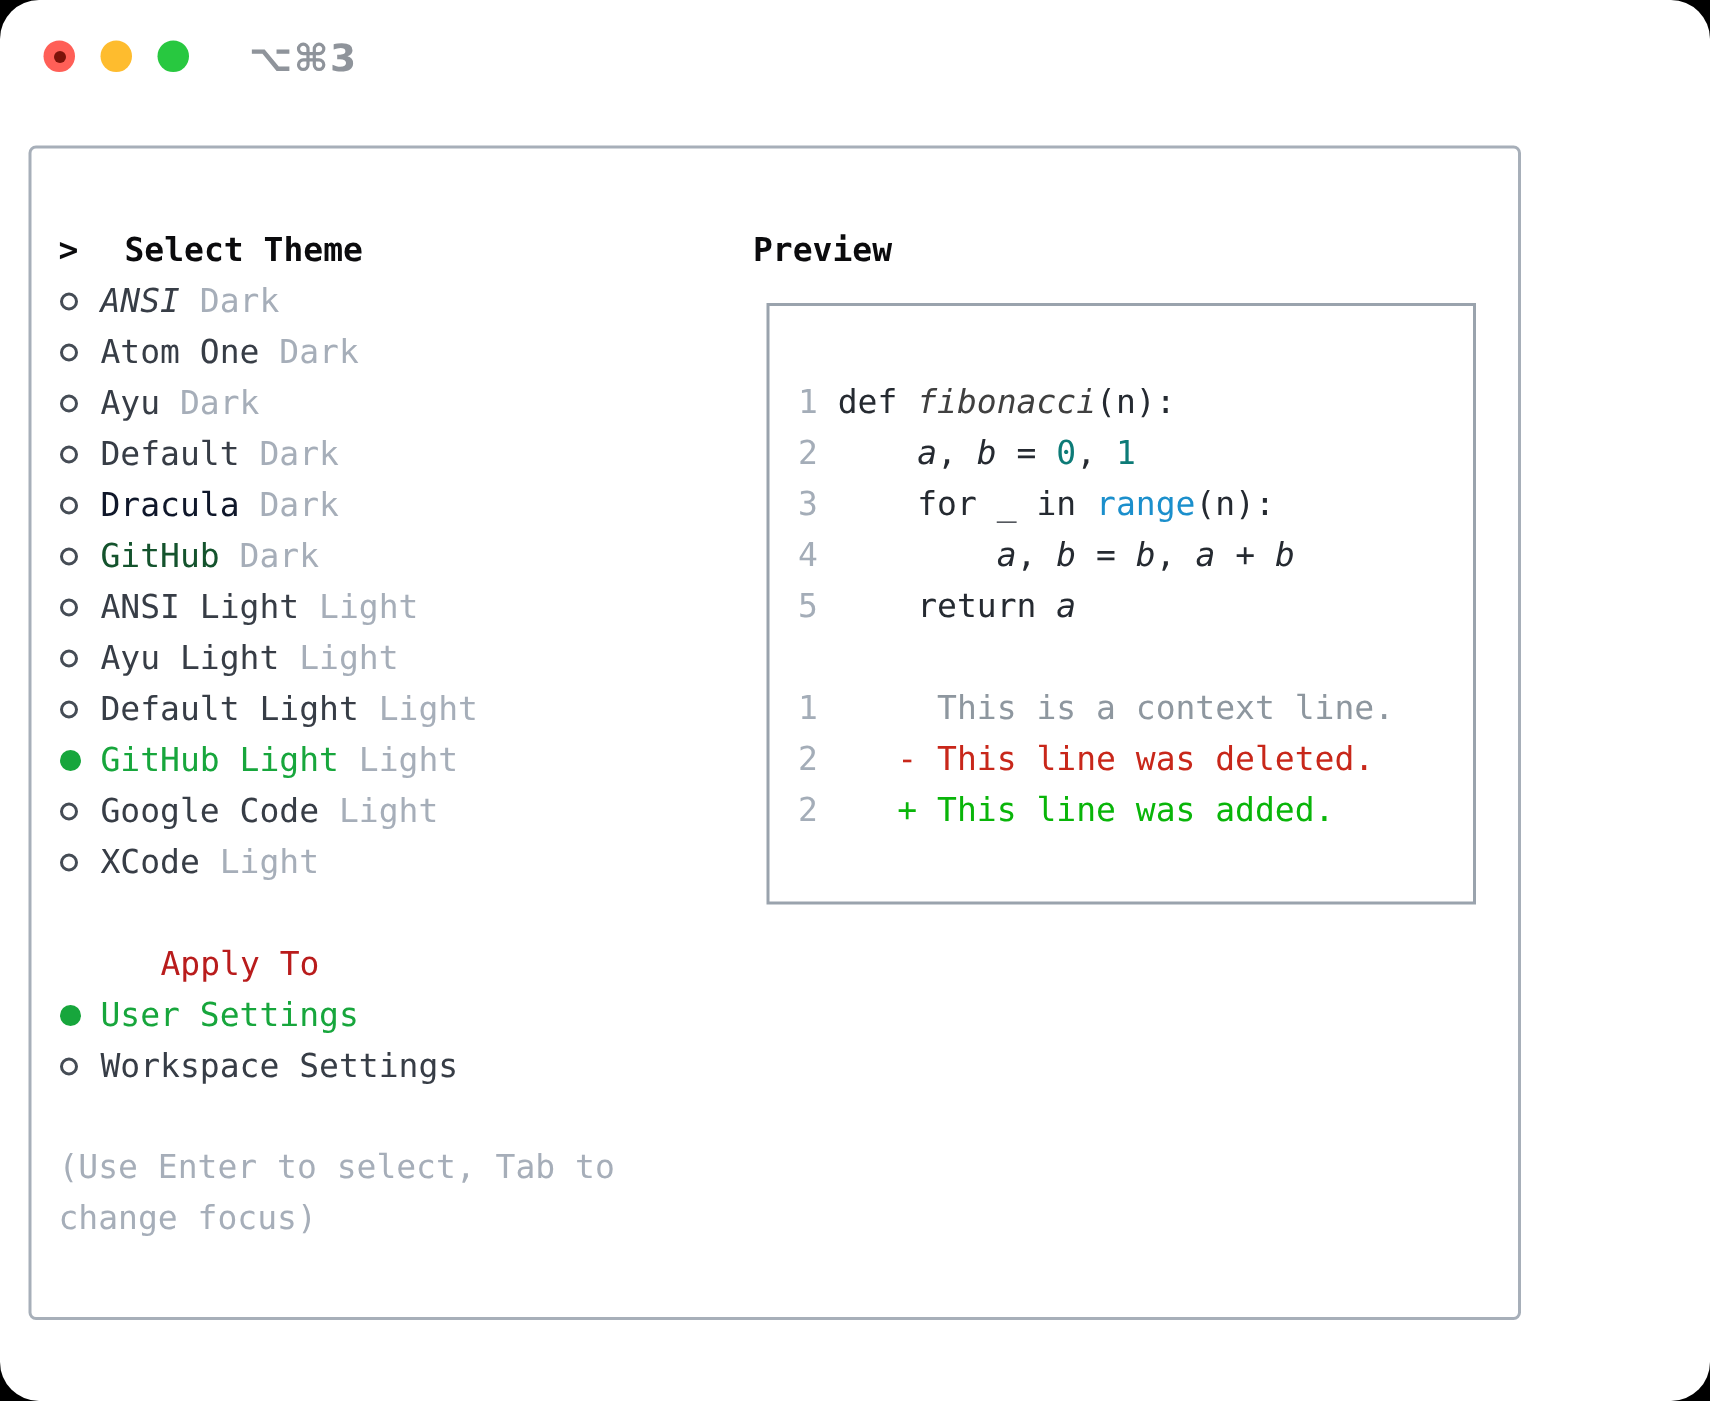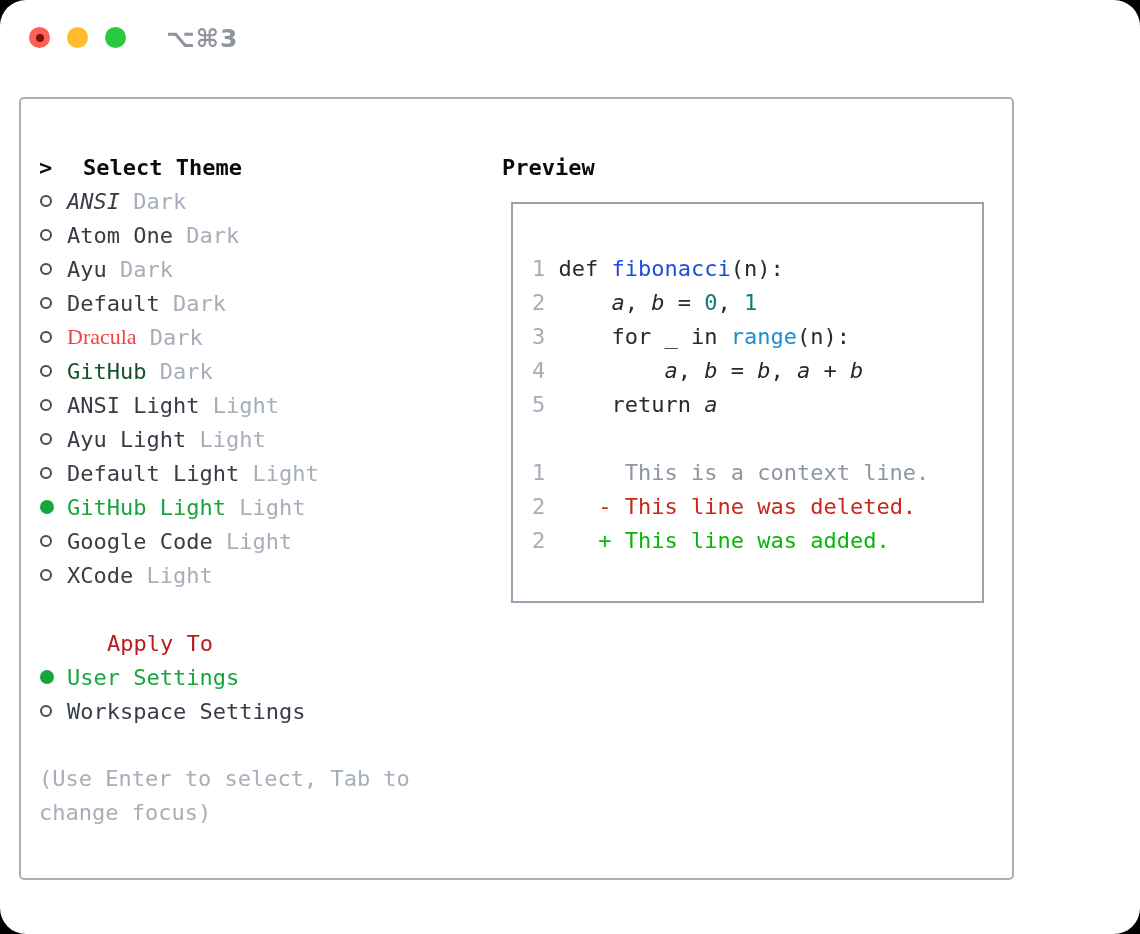--- a/index.html
+++ b/index.html
@@ -93,21 +93,21 @@
       <div class="row">
         <span class="marker arrow">&gt;</span>
         <span class="hdr-text">Select Theme</span>
       </div>
 
       <div id="theme-items">
           <div class="row"><span class="marker"><span class="radio"></span></span><span style="color: rgb(55, 61, 70); font-style: italic;">ANSI</span><span style="color: rgb(166, 174, 185);"> Dark</span></div>
           <div class="row"><span class="marker"><span class="radio"></span></span><span style="color: rgb(55, 61, 70);">Atom One</span><span style="color: rgb(166, 174, 185);"> Dark</span></div>
           <div class="row"><span class="marker"><span class="radio"></span></span><span style="color: rgb(55, 61, 70);">Ayu</span><span style="color: rgb(166, 174, 185);"> Dark</span></div>
           <div class="row"><span class="marker"><span class="radio"></span></span><span style="color: rgb(55, 61, 70);">Default</span><span style="color: rgb(166, 174, 185);"> Dark</span></div>
-          <div class="row"><span class="marker"><span class="radio"></span></span><span style="color: #ef4444; font-family: Liberation Serif, serif;">Dracula</span><span style="color: rgb(166, 174, 185);"> Dark</span></div>
+          <div class="row"><span class="marker"><span class="radio"></span></span><span style="color: #0f172a;">Dracula</span><span style="color: rgb(166, 174, 185);"> Dark</span></div>
           <div class="row"><span class="marker"><span class="radio"></span></span><span style="color: #14532d;">GitHub</span><span style="color: rgb(166, 174, 185);"> Dark</span></div>
           <div class="row"><span class="marker"><span class="radio"></span></span><span style="color: rgb(55, 61, 70);">ANSI Light</span><span style="color: rgb(166, 174, 185);"> Light</span></div>
           <div class="row"><span class="marker"><span class="radio"></span></span><span style="color: rgb(55, 61, 70);">Ayu Light</span><span style="color: rgb(166, 174, 185);"> Light</span></div>
           <div class="row"><span class="marker"><span class="radio"></span></span><span style="color: rgb(55, 61, 70);">Default Light</span><span style="color: rgb(166, 174, 185);"> Light</span></div>
           <div class="row"><span class="marker"><span class="radio sel" style="background: rgb(23, 166, 60);"></span></span><span style="color: rgb(23, 166, 60);">GitHub Light</span><span style="color: rgb(166, 174, 185);"> Light</span></div>
           <div class="row"><span class="marker"><span class="radio"></span></span><span style="color: rgb(55, 61, 70);">Google Code</span><span style="color: rgb(166, 174, 185);"> Light</span></div>
           <div class="row"><span class="marker"><span class="radio"></span></span><span style="color: rgb(55, 61, 70);">XCode</span><span style="color: rgb(166, 174, 185);"> Light</span></div>
         </div>
 
       <div class="spacer"></div>
@@ -125,21 +125,21 @@
       <div class="spacer"></div>
 
       <div class="hint-line" style="color: rgb(166, 174, 185);">(Use Enter to select, Tab to</div>
       <div class="hint-line" style="color: rgb(166, 174, 185);">change focus)</div>
     </div>
 
     <div class="preview-title">Preview</div>
 
     <div class="preview-box">
       <div id="code-lines">
-          <div class="code-line"><span style="color: rgb(164, 173, 184);">1</span><span style="color: rgb(37, 42, 49);"> def </span><span style="color: #1d4ed8;">fibonacci</span><span style="color: rgb(37, 42, 49);">(n):</span></div>
+          <div class="code-line"><span style="color: rgb(164, 173, 184);">1</span><span style="color: rgb(37, 42, 49);"> def </span><span style="color: #404040; font-style: italic;">fibonacci</span><span style="color: rgb(37, 42, 49);">(n):</span></div>
           <div class="code-line"><span style="color: rgb(164, 173, 184);">2</span><span style="color: rgb(37, 42, 49);">     </span><span class="tok-i" style="color: rgb(37, 42, 49);">a</span><span style="color: rgb(37, 42, 49);">, </span><span class="tok-i" style="color: rgb(37, 42, 49);">b</span><span style="color: rgb(37, 42, 49);"> = </span><span style="color: rgb(13, 123, 119);">0</span><span style="color: rgb(37, 42, 49);">, </span><span style="color: rgb(13, 123, 119);">1</span></div>
           <div class="code-line"><span style="color: rgb(164, 173, 184);">3</span><span style="color: rgb(37, 42, 49);">     for _ in </span><span style="color: rgb(27, 143, 204);">range</span><span style="color: rgb(37, 42, 49);">(n):</span></div>
           <div class="code-line"><span style="color: rgb(164, 173, 184);">4</span><span style="color: rgb(37, 42, 49);">         </span><span class="tok-i" style="color: rgb(37, 42, 49);">a</span><span style="color: rgb(37, 42, 49);">, </span><span class="tok-i" style="color: rgb(37, 42, 49);">b</span><span style="color: rgb(37, 42, 49);"> = </span><span class="tok-i" style="color: rgb(37, 42, 49);">b</span><span style="color: rgb(37, 42, 49);">, </span><span class="tok-i" style="color: rgb(37, 42, 49);">a</span><span style="color: rgb(37, 42, 49);"> + </span><span class="tok-i" style="color: rgb(37, 42, 49);">b</span></div>
           <div class="code-line"><span style="color: rgb(164, 173, 184);">5</span><span style="color: rgb(37, 42, 49);">     return </span><span class="tok-i" style="color: rgb(37, 42, 49);">a</span></div>
           <div class="code-line"></div>
           <div class="code-line"><span style="color: rgb(164, 173, 184);">1</span><span style="color: rgb(142, 151, 159);">      This is a context line.</span></div>
           <div class="code-line"><span style="color: rgb(164, 173, 184);">2</span><span style="color: rgb(37, 42, 49);">    </span><span style="color: rgb(200, 39, 26);">- This line was deleted.</span></div>
           <div class="code-line"><span style="color: rgb(164, 173, 184);">2</span><span style="color: rgb(37, 42, 49);">    </span><span style="color: rgb(9, 181, 9);">+ This line was added.</span></div>
         </div>
     </div>

